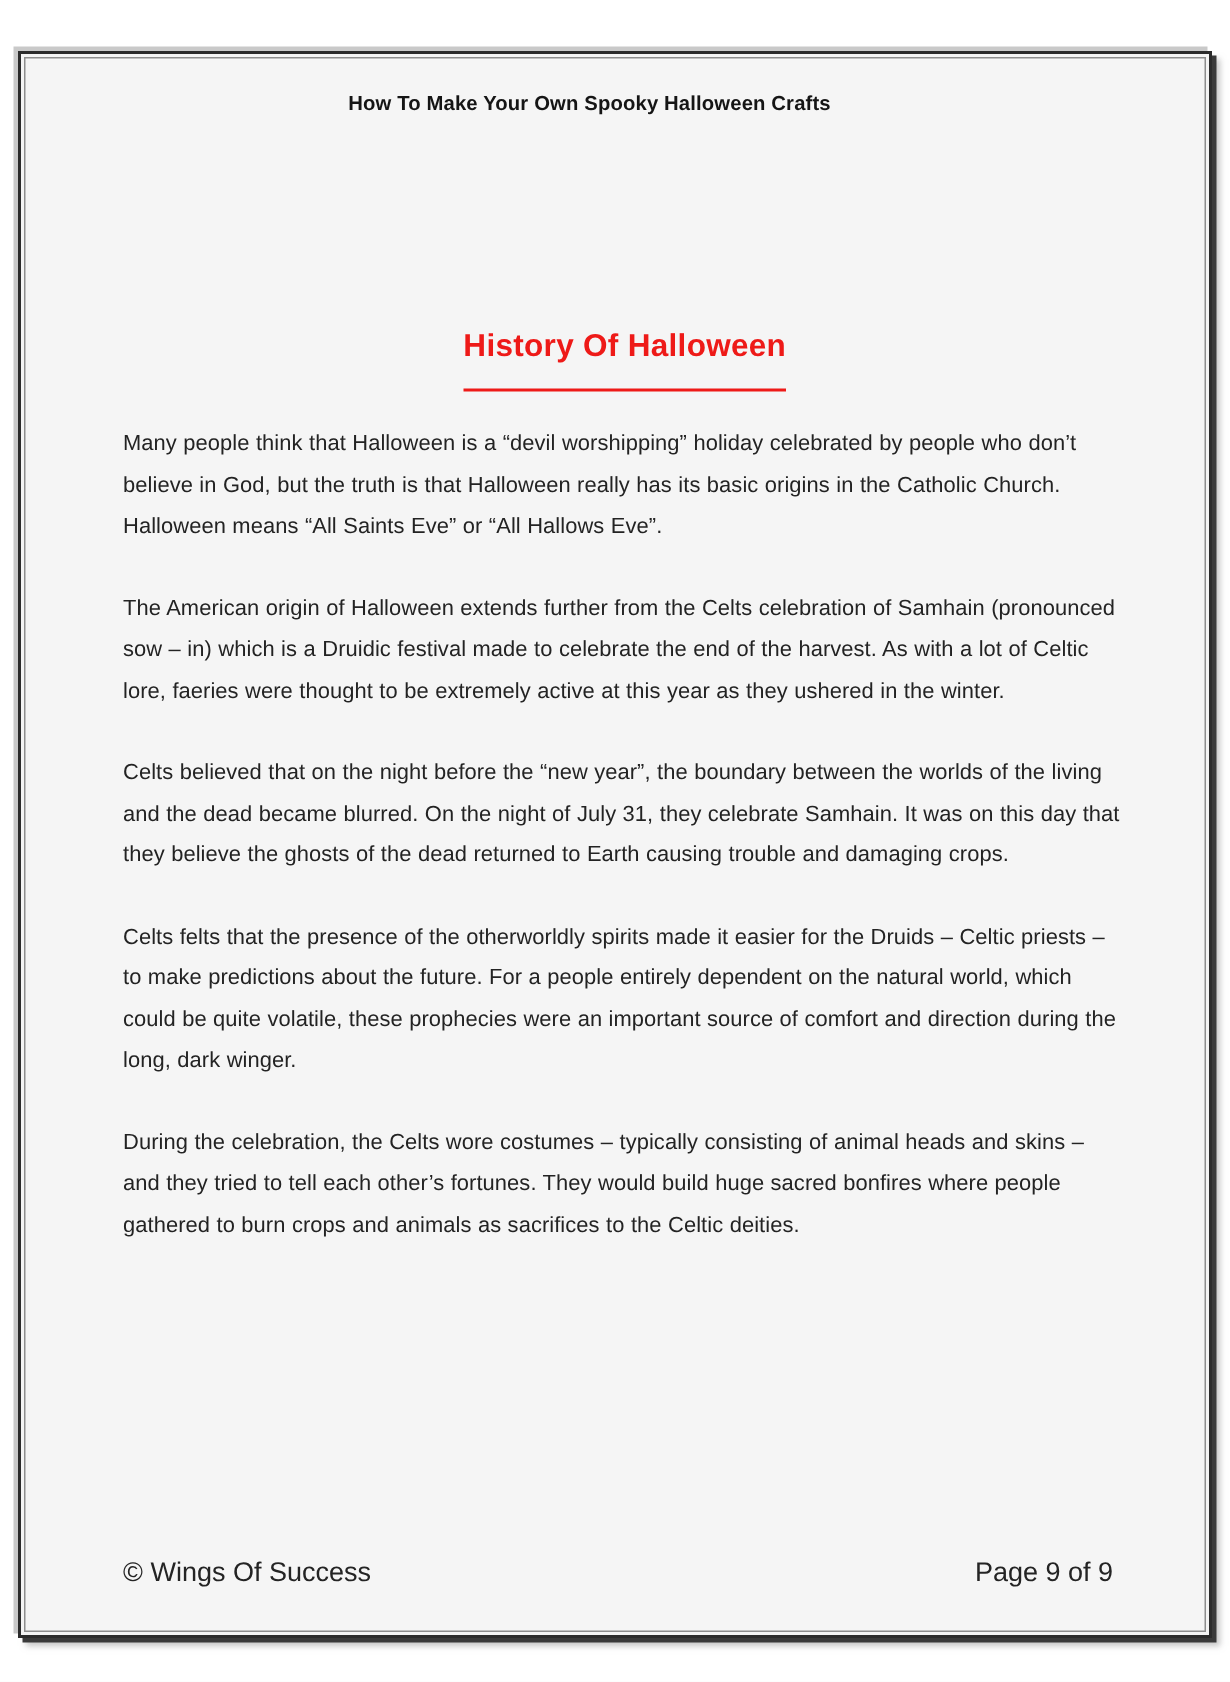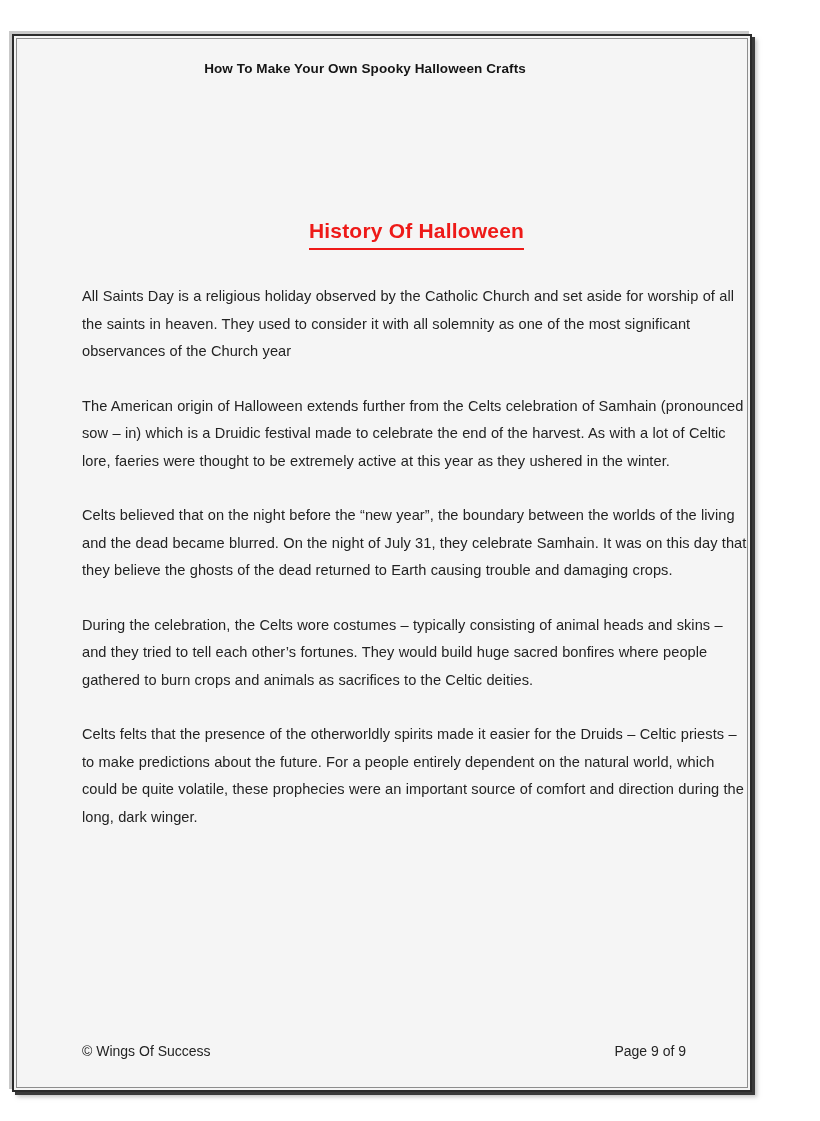--- a/index.html
+++ b/index.html
@@ -22,21 +22,21 @@
     height: 1121px;
     background: #ffffff;
     overflow: hidden;
   }
 
   
   #page-sheet {
     position: absolute;
     left: 12px;
     top: 34px;
-    width: 740px;
+    width: 796px;
     height: 1058px;
     box-sizing: border-box;
     background: #f4f4f4;
     border: 2px solid #2b2b2b;
     box-shadow:
       -3px -3px 0 0 #c9c9c9,
       3px 3px 0 0 #3a3a3a,
       5px 5px 4px 0 rgba(150,150,150,0.55);
   }
 
@@ -77,21 +77,21 @@
     text-align: center;
     margin: 0 0 40px 0;
     padding-left: 4px;
     font-size: 21px;
     font-weight: bold;
     color: #ee1a18;
     letter-spacing: 0.2px;
   }
   #doc-title .title-text {
     border-bottom: 2px solid #ee1a18;
-    padding-bottom: 6px;
+    padding-bottom: 17px;
   }
 
   .para {
     margin: 0 0 27px 0;
     font-size: 14.6px;
     line-height: 27.5px;
     color: #232323;
     text-align: left;
     letter-spacing: 0.05px;
     word-spacing: 0.2px;
@@ -100,44 +100,44 @@
 
   
   #page-footer {
     position: absolute;
     left: 65px;
     right: 55px;
     bottom: 28px;
     display: flex;
     justify-content: space-between;
     align-items: baseline;
-    font-size: 14px;
+    font-size: 18px;
     color: #242424;
   }
   #footer-right { padding-right: 6px; }
 </style>
 </head>
 <body>
 
 <div id="canvas">
 
   <div id="page-sheet">
     <div id="page-inner">
 
       <div id="running-head">How To Make Your Own Spooky Halloween Crafts</div>
 
       <div id="content">
 
         <h1 id="doc-title"><span class="title-text">History Of Halloween</span></h1>
 
-        <p class="para">All Saints Day is a religious holiday observed by the Catholic Church and set aside for worship of all the saints in heaven.  They used to consider it with all solemnity as one of the most significant observances of the Church year</p>
+        <p class="para">Many people think that Halloween is a “devil worshipping” holiday celebrated by people who don’t believe in God, but the truth is that Halloween really has its basic origins in the Catholic Church.  Halloween means “All Saints Eve” or “All Hallows Eve”.</p>
         <p class="para">The American origin of Halloween extends further from the Celts celebration of Samhain (pronounced sow – in) which is a Druidic festival made to celebrate the end of the harvest.  As with a lot of Celtic lore, faeries were thought to be extremely active at this year as they ushered in the winter.</p>
         <p class="para">Celts believed that on the night before the “new year”, the boundary between the worlds of the living and the dead became blurred.  On the night of July 31, they celebrate Samhain.  It was on this day that they believe the ghosts of the dead returned to Earth causing trouble and damaging crops.</p>
+        <p class="para">Celts felts that the presence of the otherworldly spirits made it easier for the Druids – Celtic priests – to make predictions about the future.  For a people entirely dependent on the natural world, which could be quite volatile, these prophecies were an important source of comfort and direction during the long, dark winger.</p>
         <p class="para">During the celebration, the Celts wore costumes – typically consisting of animal heads and skins – and they tried to tell each other’s fortunes.  They would build huge sacred bonfires where people gathered to burn crops and animals as sacrifices to the Celtic deities.</p>
-        <p class="para">Celts felts that the presence of the otherworldly spirits made it easier for the Druids – Celtic priests – to make predictions about the future.  For a people entirely dependent on the natural world, which could be quite volatile, these prophecies were an important source of comfort and direction during the long, dark winger.</p>
 
       </div>
 
       <div id="page-footer">
         <span id="footer-left">© Wings Of Success</span>
         <span id="footer-right">Page 9 of 9</span>
       </div>
 
     </div>
   </div>

